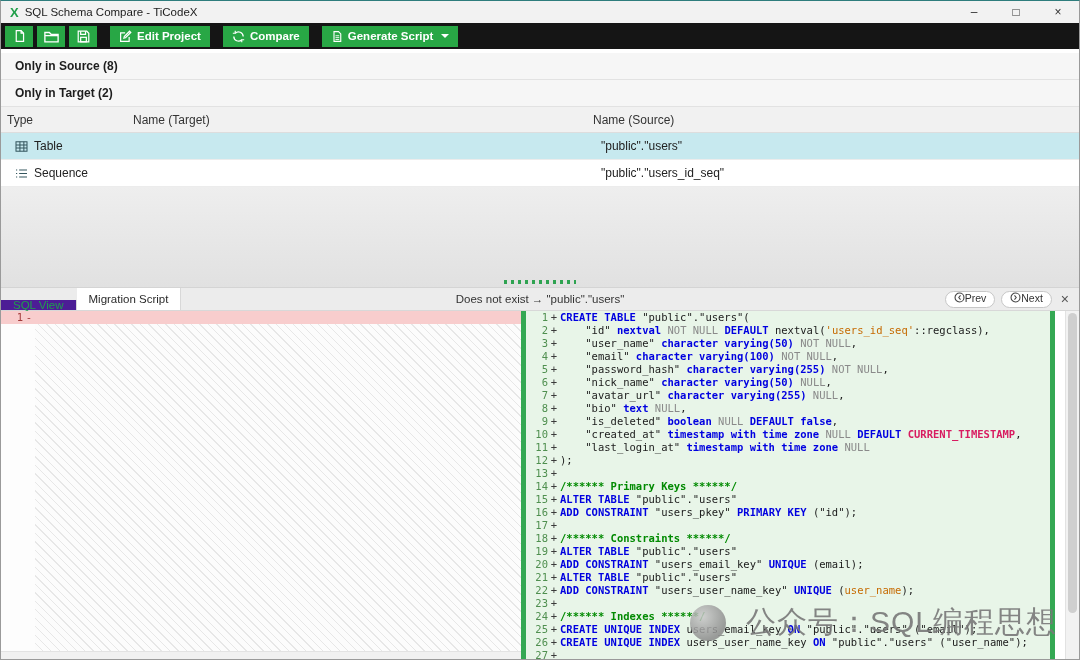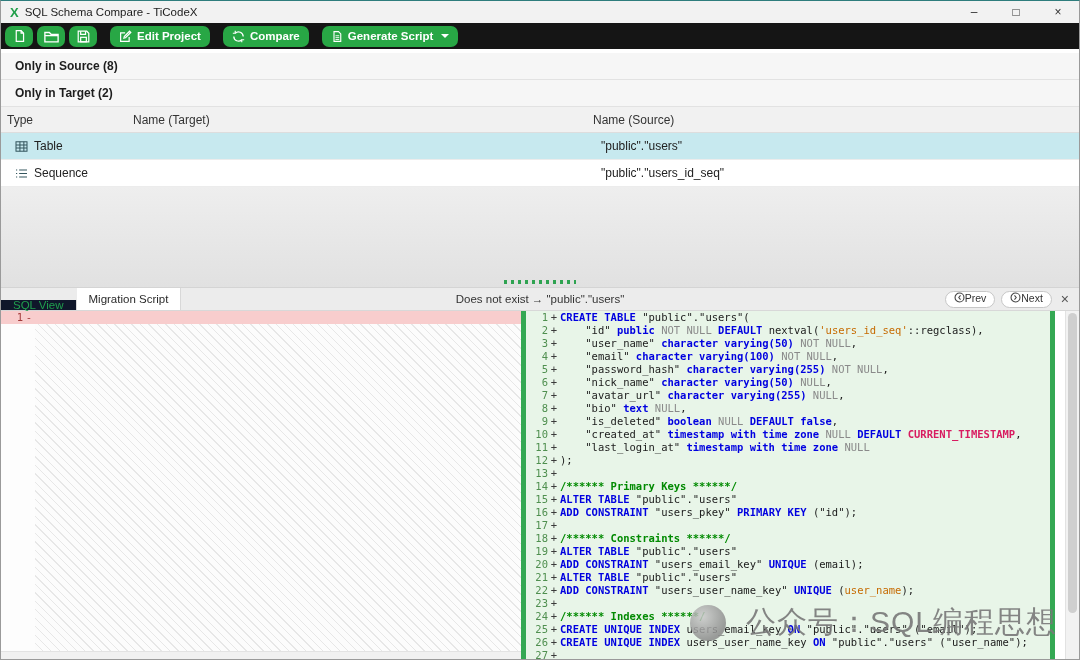--- a/index.html
+++ b/index.html
@@ -23,21 +23,21 @@
   .win-controls { margin-left: auto; display: flex; height: 100%; }
   .win-btn { width: 42px; height: 100%; display: flex; align-items: center; justify-content: center; font-size: 12px; color: #333; cursor: default; }
 
   
   .menubar { height: 18px; background: #fbfbfb; display: flex; align-items: center; gap: 17px; padding-left: 9px; font-size: 11.5px; flex-shrink: 0; }
   .menu-item { color: #1c1c1c; }
 
   
   .toolbar { height: 26px; background: #151515; display: flex; align-items: center; gap: 4px; padding: 0 4px; flex-shrink: 0; }
   .tb-btn {
-    background: #28a745; color: #fff; border: none; border-radius: 7px;
+    background: #28a745; color: #fff; border: none; border-radius: 0;
     height: 21px; display: flex; align-items: center; gap: 5px;
     padding: 0 9px; font-size: 11.5px; font-weight: bold; font-family: inherit;
   }
   .tb-btn.icon-only { width: 28px; padding: 0; justify-content: center; }
   .tb-btn.ml { margin-left: 9px; }
   .caret-down { width: 0; height: 0; border-left: 4px solid transparent; border-right: 4px solid transparent; border-top: 4px solid #fff; margin-left: 3px; }
 
   
   .pad-gap { height: 4px; background: #fff; flex-shrink: 0; }
   .section-header {
@@ -72,21 +72,21 @@
     width: 72px; height: 4px; margin-bottom: 3px;
     background: repeating-linear-gradient(90deg, #2fa351 0 3px, transparent 3px 7px);
   }
 
   
   .diff-tabbar {
     height: 24px; background: #ececec; border-top: 1px solid #d4d4d4; border-bottom: 1px solid #d8d8d8;
     display: flex; align-items: stretch; position: relative; flex-shrink: 0; font-size: 11.5px;
   }
   .tab { padding: 0 12px; display: flex; align-items: center; border-right: 1px solid #d8d8d8; }
-  .tab.inactive { color: #1f9e4d; background: #0f172a; margin-top: 12px; }
+  .tab.inactive { color: #1f9e4d; background: #4c1d95; margin-top: 12px; }
   .tab.active { color: #2b2b2b; background: #fff; }
   .diff-title { position: absolute; left: 0; right: 0; top: 0; bottom: 0; display: flex; align-items: center; justify-content: center; color: #333; pointer-events: none; }
   .diff-actions { margin-left: auto; display: flex; align-items: center; gap: 6px; padding-right: 7px; z-index: 2; }
   .pill-btn {
     display: flex; align-items: flex-start; border: 1px solid #c7c7c7; background: #fff;
     border-radius: 10px; height: 17px; padding: 0 8px; font-size: 10.5px; color: #333; font-family: Liberation Sans, sans-serif;
   }
   .close-x { font-size: 14px; color: #555; padding: 0 3px; background: none; border: none; font-family: inherit; }
 
   
@@ -286,21 +286,21 @@
       <div>
           <div class="code-line removed"><span class="ln">1</span><span class="mk">-</span><span class="codetxt"></span></div>
         </div>
       <div class="left-hatch"></div>
       <div class="left-hscroll"></div>
     </div>
     <div class="gutter-green"></div>
     <div class="pane-right mono">
       <div>
           <div class="code-line"><span class="ln">1</span><span class="mk">+</span><span class="codetxt"><span class="t-kw">CREATE TABLE</span><span class="t-pl"> "public"."users"(</span></span></div>
-          <div class="code-line"><span class="ln">2</span><span class="mk">+</span><span class="codetxt"><span class="t-pl">    "id" </span><span class="t-kw">public</span><span class="t-gr"> NOT NULL </span><span class="t-kw">DEFAULT</span><span class="t-pl"> nextval(</span><span class="t-st">'users_id_seq'</span><span class="t-pl">::regclass),</span></span></div>
+          <div class="code-line"><span class="ln">2</span><span class="mk">+</span><span class="codetxt"><span class="t-pl">    "id" </span><span class="t-kw">nextval</span><span class="t-gr"> NOT NULL </span><span class="t-kw">DEFAULT</span><span class="t-pl"> nextval(</span><span class="t-st">'users_id_seq'</span><span class="t-pl">::regclass),</span></span></div>
           <div class="code-line"><span class="ln">3</span><span class="mk">+</span><span class="codetxt"><span class="t-pl">    "user_name" </span><span class="t-kw">character varying(50)</span><span class="t-gr"> NOT NULL</span><span class="t-pl">,</span></span></div>
           <div class="code-line"><span class="ln">4</span><span class="mk">+</span><span class="codetxt"><span class="t-pl">    "email" </span><span class="t-kw">character varying(100)</span><span class="t-gr"> NOT NULL</span><span class="t-pl">,</span></span></div>
           <div class="code-line"><span class="ln">5</span><span class="mk">+</span><span class="codetxt"><span class="t-pl">    "password_hash" </span><span class="t-kw">character varying(255)</span><span class="t-gr"> NOT NULL</span><span class="t-pl">,</span></span></div>
           <div class="code-line"><span class="ln">6</span><span class="mk">+</span><span class="codetxt"><span class="t-pl">    "nick_name" </span><span class="t-kw">character varying(50)</span><span class="t-gr"> NULL</span><span class="t-pl">,</span></span></div>
           <div class="code-line"><span class="ln">7</span><span class="mk">+</span><span class="codetxt"><span class="t-pl">    "avatar_url" </span><span class="t-kw">character varying(255)</span><span class="t-gr"> NULL</span><span class="t-pl">,</span></span></div>
           <div class="code-line"><span class="ln">8</span><span class="mk">+</span><span class="codetxt"><span class="t-pl">    "bio" </span><span class="t-kw">text</span><span class="t-gr"> NULL</span><span class="t-pl">,</span></span></div>
           <div class="code-line"><span class="ln">9</span><span class="mk">+</span><span class="codetxt"><span class="t-pl">    "is_deleted" </span><span class="t-kw">boolean</span><span class="t-gr"> NULL </span><span class="t-kw">DEFAULT false</span><span class="t-pl">,</span></span></div>
           <div class="code-line"><span class="ln">10</span><span class="mk">+</span><span class="codetxt"><span class="t-pl">    "created_at" </span><span class="t-kw">timestamp with time zone</span><span class="t-gr"> NULL </span><span class="t-kw">DEFAULT</span><span class="t-sp"> CURRENT_TIMESTAMP</span><span class="t-pl">,</span></span></div>
           <div class="code-line"><span class="ln">11</span><span class="mk">+</span><span class="codetxt"><span class="t-pl">    "last_login_at" </span><span class="t-kw">timestamp with time zone</span><span class="t-gr"> NULL</span></span></div>
           <div class="code-line"><span class="ln">12</span><span class="mk">+</span><span class="codetxt"><span class="t-pl">);</span></span></div>

